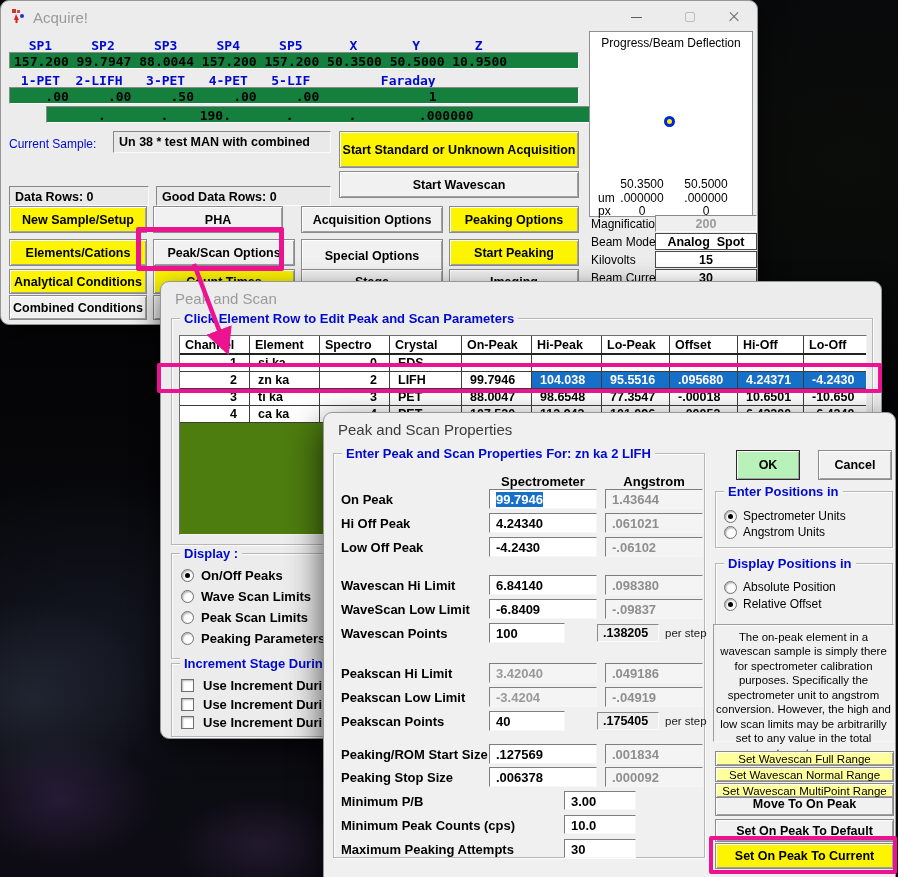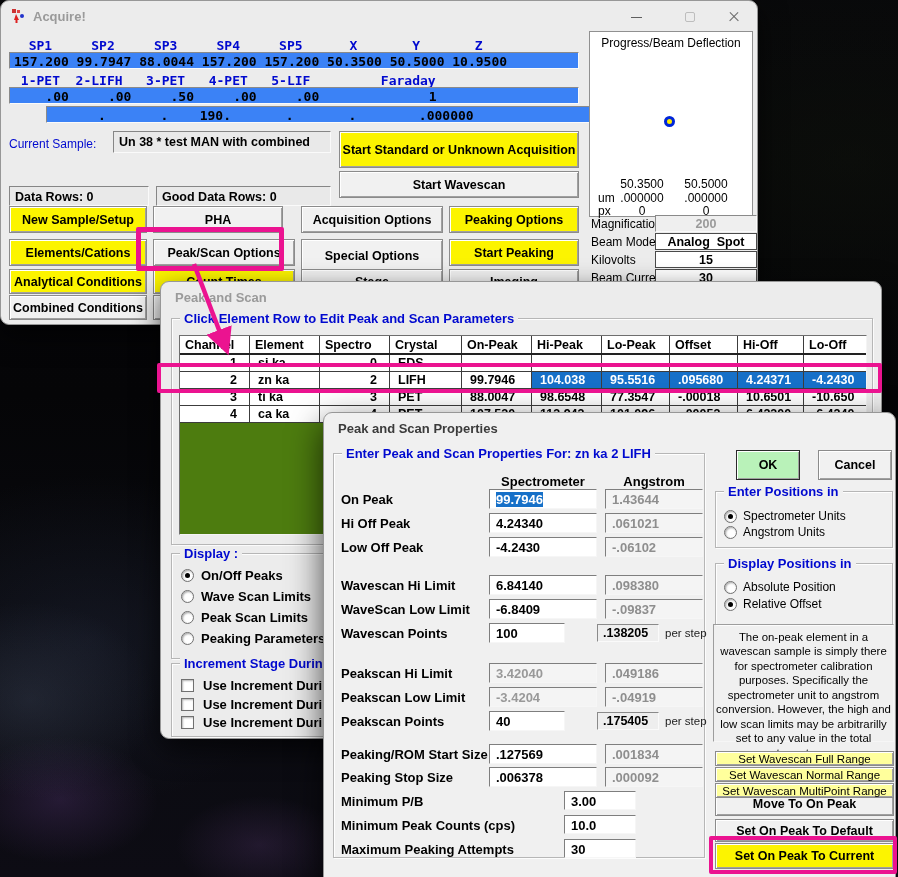--- a/index.html
+++ b/index.html
@@ -13,33 +13,33 @@
       radial-gradient(180px 140px at 30px 700px, rgba(70,80,100,.30), transparent 70%),
       radial-gradient(300px 220px at 90px 640px, rgba(38,44,66,.35), transparent 75%),
       radial-gradient(520px 320px at 850px 160px, rgba(16,20,12,.5), transparent 75%),
       linear-gradient(180deg,#07070a 0%,#050507 45%,#0a0b10 75%,#0d0c14 100%);
   }
   .win{ position:absolute; background:#ececec; border:1px solid #979797; border-radius:9px; box-shadow:0 10px 28px rgba(0,0,0,.65); }
   #w-acq{ left:0; top:0; width:758px; height:325px; z-index:1; }
   #w-ps { left:160px; top:281px; width:722px; height:458px; z-index:2; }
   #w-pr { left:323px; top:412px; width:573px; height:470px; z-index:3; background:#f0f0f0; border-radius:9px 9px 0 0; box-shadow:0 12px 34px rgba(0,0,0,.7); }
   .titlebar{ position:absolute; left:0; top:0; right:0; height:30px; border-radius:9px 9px 0 0; }
-  .title-text{ position:absolute; left:32px; top:8px; font-size:13px; color:#8f8f8f; white-space:nowrap;font-weight:bold; }
+  .title-text{ position:absolute; left:32px; top:8px; font-size:15px; color:#8f8f8f; white-space:nowrap; }
   .title-text.inactive{ color:#9a9a9a; }
   .title-text.active{ color:#3b3b3b; }
   .title-text.noicon{ left:14px; }
   .wc{ position:absolute; top:5px; width:34px; height:22px; display:flex; align-items:center; justify-content:center; }
   .min-glyph{ width:11px; height:1px; background:#5f5f5f; }
   .max-glyph{ width:10px; height:10px; border:1px solid #bdbdbd; border-radius:2px; }
   .x-glyph{ position:relative; width:12px; height:12px; }
   .x-glyph::before,.x-glyph::after{ content:""; position:absolute; left:0; top:5px; width:12px; height:1.4px; background:#6a6a6a; }
   .x-glyph::before{ transform:rotate(45deg);} .x-glyph::after{ transform:rotate(-45deg);}
   .mono{ position:absolute; font:bold 13px "DejaVu Sans Mono", monospace; white-space:pre; color:#000; }
   .blue{ color:#0009cf; }
-  .ysunk{ position:absolute; background:#3b82f6; border:1px solid; border-color:#8a8a8a #fafafa #fafafa #8a8a8a; }
+  .ysunk{ position:absolute; background:#15803d; border:1px solid; border-color:#8a8a8a #fafafa #fafafa #8a8a8a; }
   .sunkbox{ position:absolute; background:#e9e9e9; border:1px solid; border-color:#868686 #fafafa #fafafa #868686; font:bold 12.5px "Liberation Sans",sans-serif; padding:3px 0 0 5px; white-space:nowrap; overflow:hidden; }
   .lbl{ position:absolute; font-size:12px; color:#000; white-space:nowrap; }
   .btn3{ position:absolute; display:flex; align-items:center; justify-content:center; background:#f1f1f1; border:1px solid #8b8b8b; box-shadow:inset 1px 1px 0 #ffffff, inset -1px -1px 0 #a0a0a0; font:bold 12.5px "Liberation Sans",sans-serif; color:#000; white-space:nowrap; cursor:default; }
   .btn3.yellow{ background:#fcf400; }
   .btn3.paley{ background:#ffff9c; font-weight:400; font-size:11.5px; }
   .btn3.green{ background:#b9f2b9; }
   .group{ position:absolute; border:1px solid #b6b6b6; box-shadow:inset 1px 1px 0 rgba(255,255,255,.9), 1px 1px 0 rgba(255,255,255,.8); }
   .gchip{ position:absolute; top:-8px; left:8px; padding:0 4px; font:bold 13px "Liberation Sans",sans-serif; color:#0009cf; white-space:nowrap; }
   .chip-ps{ background:#ececec; } .chip-pr{ background:#f0f0f0; }
   

